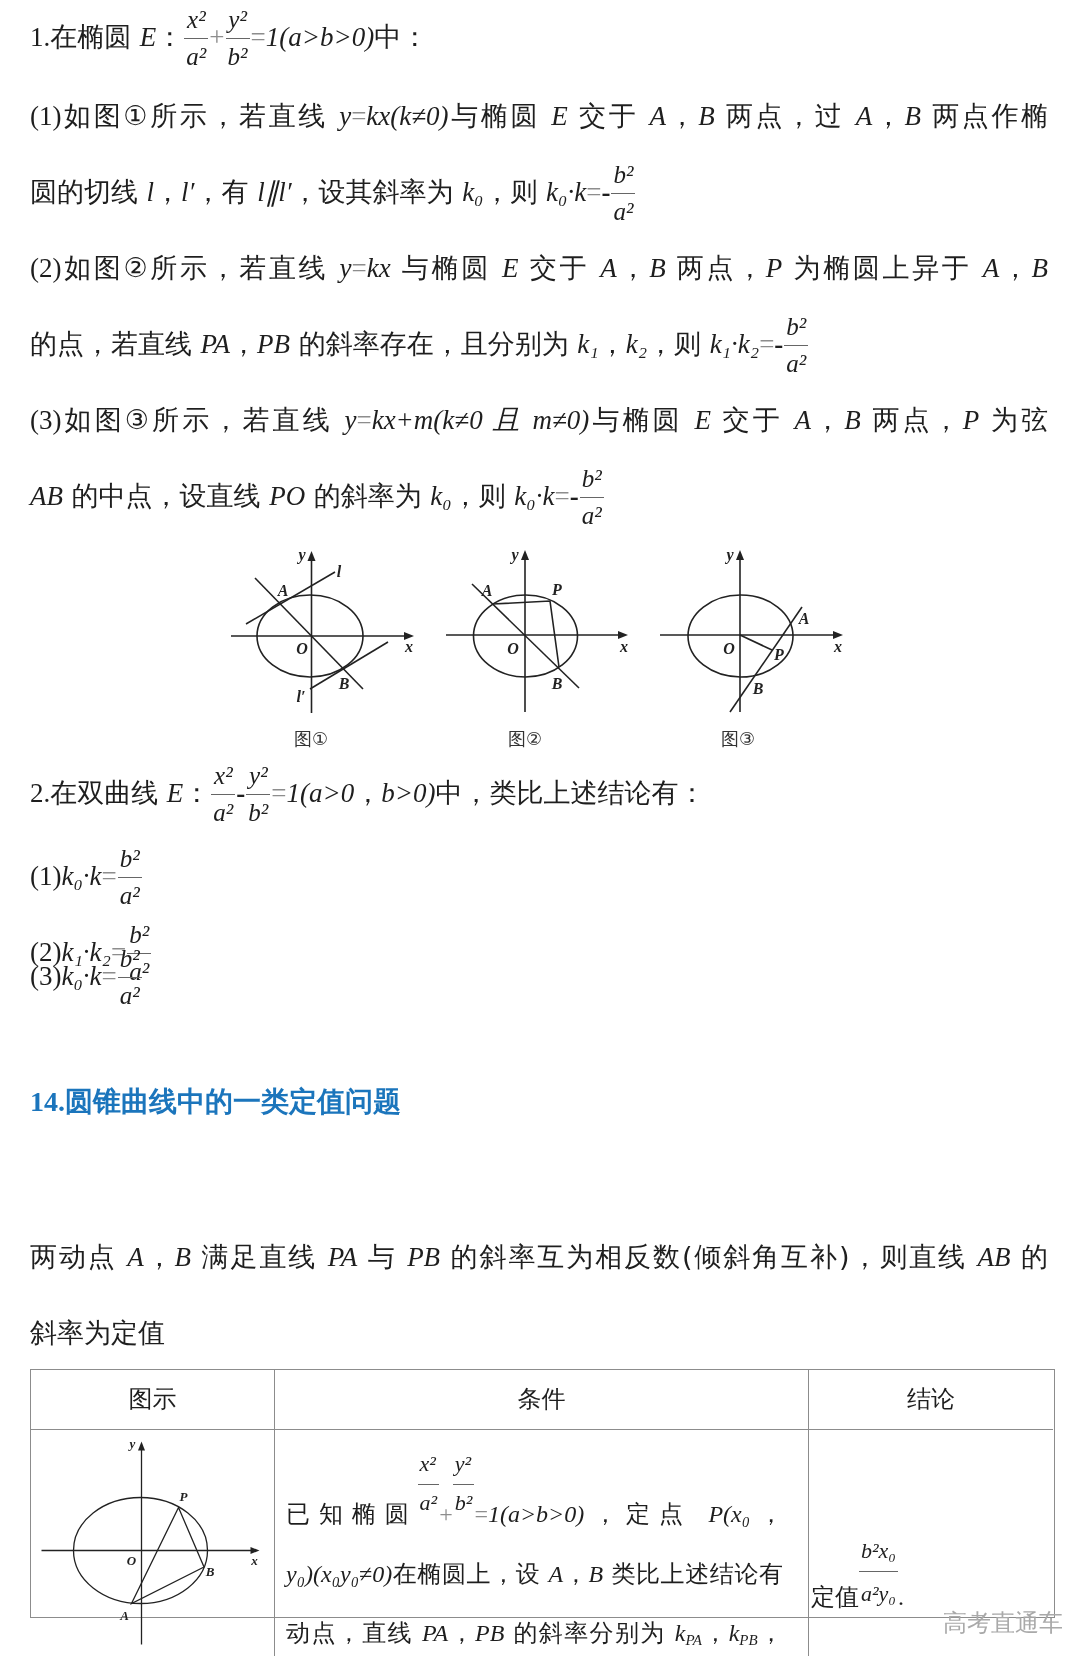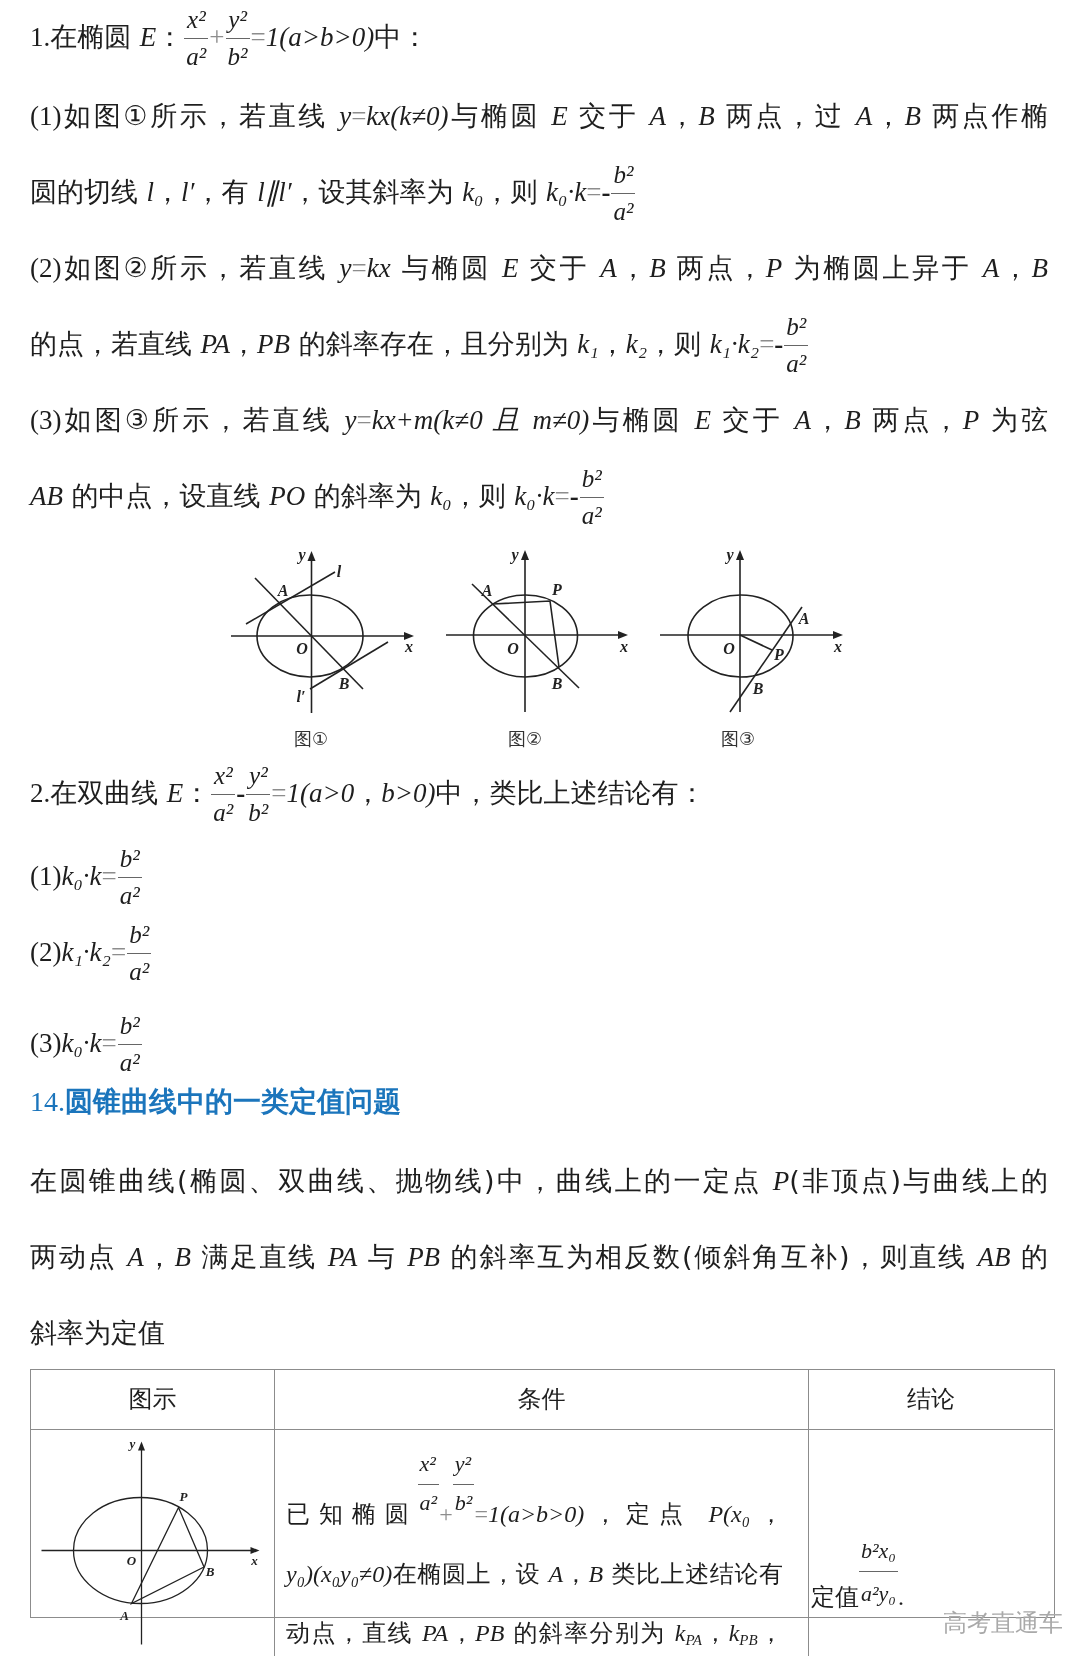--- a/index.html
+++ b/index.html
@@ -7,21 +7,21 @@
 .line{position:absolute;left:30px;width:1018px;height:40px;line-height:40px;font-size:27px;}
 .jl{text-align:justify;text-align-last:justify;}
 .m{font-family:"Liberation Serif",serif;font-style:italic;}
 .r{font-family:"Liberation Serif",serif;}
 .eq{font-family:"Liberation Serif",serif;color:#8d8d8d;}
 .minus{font-family:"Liberation Serif",serif;font-weight:bold;}
 .frac{display:inline-block;vertical-align:middle;text-align:center;font-family:"Liberation Serif",serif;font-style:italic;font-size:25px;margin:-17px 1px;}
 .frac .num{display:block;line-height:28px;padding:0 2px 4px;border-bottom:1.3px solid #666;}
 .frac .den{display:block;line-height:28px;padding:4px 2px 0;}
 .heading{position:absolute;left:30px;top:1082px;height:40px;line-height:40px;font-size:28px;font-weight:bold;color:#1b75bc;}
-.heading .r{font-weight:normal;margin-top:44px;}
+.heading .r{font-weight:bold;margin-top:44px;}
 .figs{position:absolute;left:0;top:530px;}
 .lbl{font-family:"Liberation Serif",serif;font-style:italic;font-weight:bold;font-size:16px;fill:#222;}
 .lbl-s{font-family:"Liberation Serif",serif;font-style:italic;font-weight:bold;font-size:13px;fill:#222;}
 .cap{font-family:"DejaVu Sans",sans-serif;font-size:18px;fill:#333;}
 .tbl{position:absolute;left:30px;top:1369px;width:1025px;height:249px;border:1.5px solid #8c8c8c;box-sizing:border-box;}
 .cell{position:absolute;box-sizing:border-box;}
 .hc{top:0;height:60px;border-bottom:1.5px solid #8c8c8c;text-align:center;line-height:58px;font-size:24px;}
 .bc{top:60px;height:226px;}
 .c1{left:0;width:244px;border-right:1.5px solid #8c8c8c;}
 .c2{left:244px;width:534px;border-right:1.5px solid #8c8c8c;}
@@ -115,25 +115,24 @@
       <text class="cap" x="738" y="738" text-anchor="middle" dominant-baseline="central">图③</text>
     </g>
   </svg>
 
   <div class="line" style="top:773px"><span class="r">2.</span><span>在双曲线 </span><span class="m">E</span><span>：</span><span class="frac"><span class="num">x²</span><span class="den">a²</span></span><span class="minus">-</span><span class="frac"><span class="num">y²</span><span class="den">b²</span></span><span class="eq">=</span><span class="m">1(a&gt;0</span><span>，</span><span class="m">b&gt;0)</span><span>中，类比上述结论有：</span></div>
 
   <div class="line" style="top:856px"><span class="r">(1)</span><span class="m">k₀·k</span><span class="eq">=</span><span class="frac"><span class="num">b²</span><span class="den">a²</span></span></div>
 
   <div class="line" style="top:932px"><span class="r">(2)</span><span class="m">k₁·k₂</span><span class="eq">=</span><span class="frac"><span class="num">b²</span><span class="den">a²</span></span></div>
 
-  <div class="line" style="top:1023px"><span class="r">(3)</span><span class="m">k₀·k</span><span class="eq">=</span><span class="frac"><span class="num">b²</span><span class="den">a²</span></span></div>
+  <div class="line" style="top:956px"><span class="r">(3)</span><span class="m">k₀·k</span><span class="eq">=</span><span class="frac"><span class="num">b²</span><span class="den">a²</span></span></div>
 
   <div class="heading"><span class="r">14.</span><span>圆锥曲线中的一类定值问题</span></div>
 
-  <div class="line jl" style="top:1161px"><span>在圆锥曲线(椭圆、双曲线、抛物线)中，曲线上的一定点 </span><span class="m">P</span><span>(非顶点)与曲线上的</span></div>
 
   <div class="line" style="top:1313px"><span>斜率为定值</span></div>
 
   <div class="line jl" style="top:1237px"><span>两动点 </span><span class="m">A</span><span>，</span><span class="m">B</span><span> 满足直线 </span><span class="m">PA</span><span> 与 </span><span class="m">PB</span><span> 的斜率互为相反数(倾斜角互补)，则直线 </span><span class="m">AB</span><span> 的</span></div>
 
   <div class="tbl">
     <div class="cell hc c1">图示</div>
     <div class="cell hc c2">条件</div>
     <div class="cell hc c3">结论</div>
 

